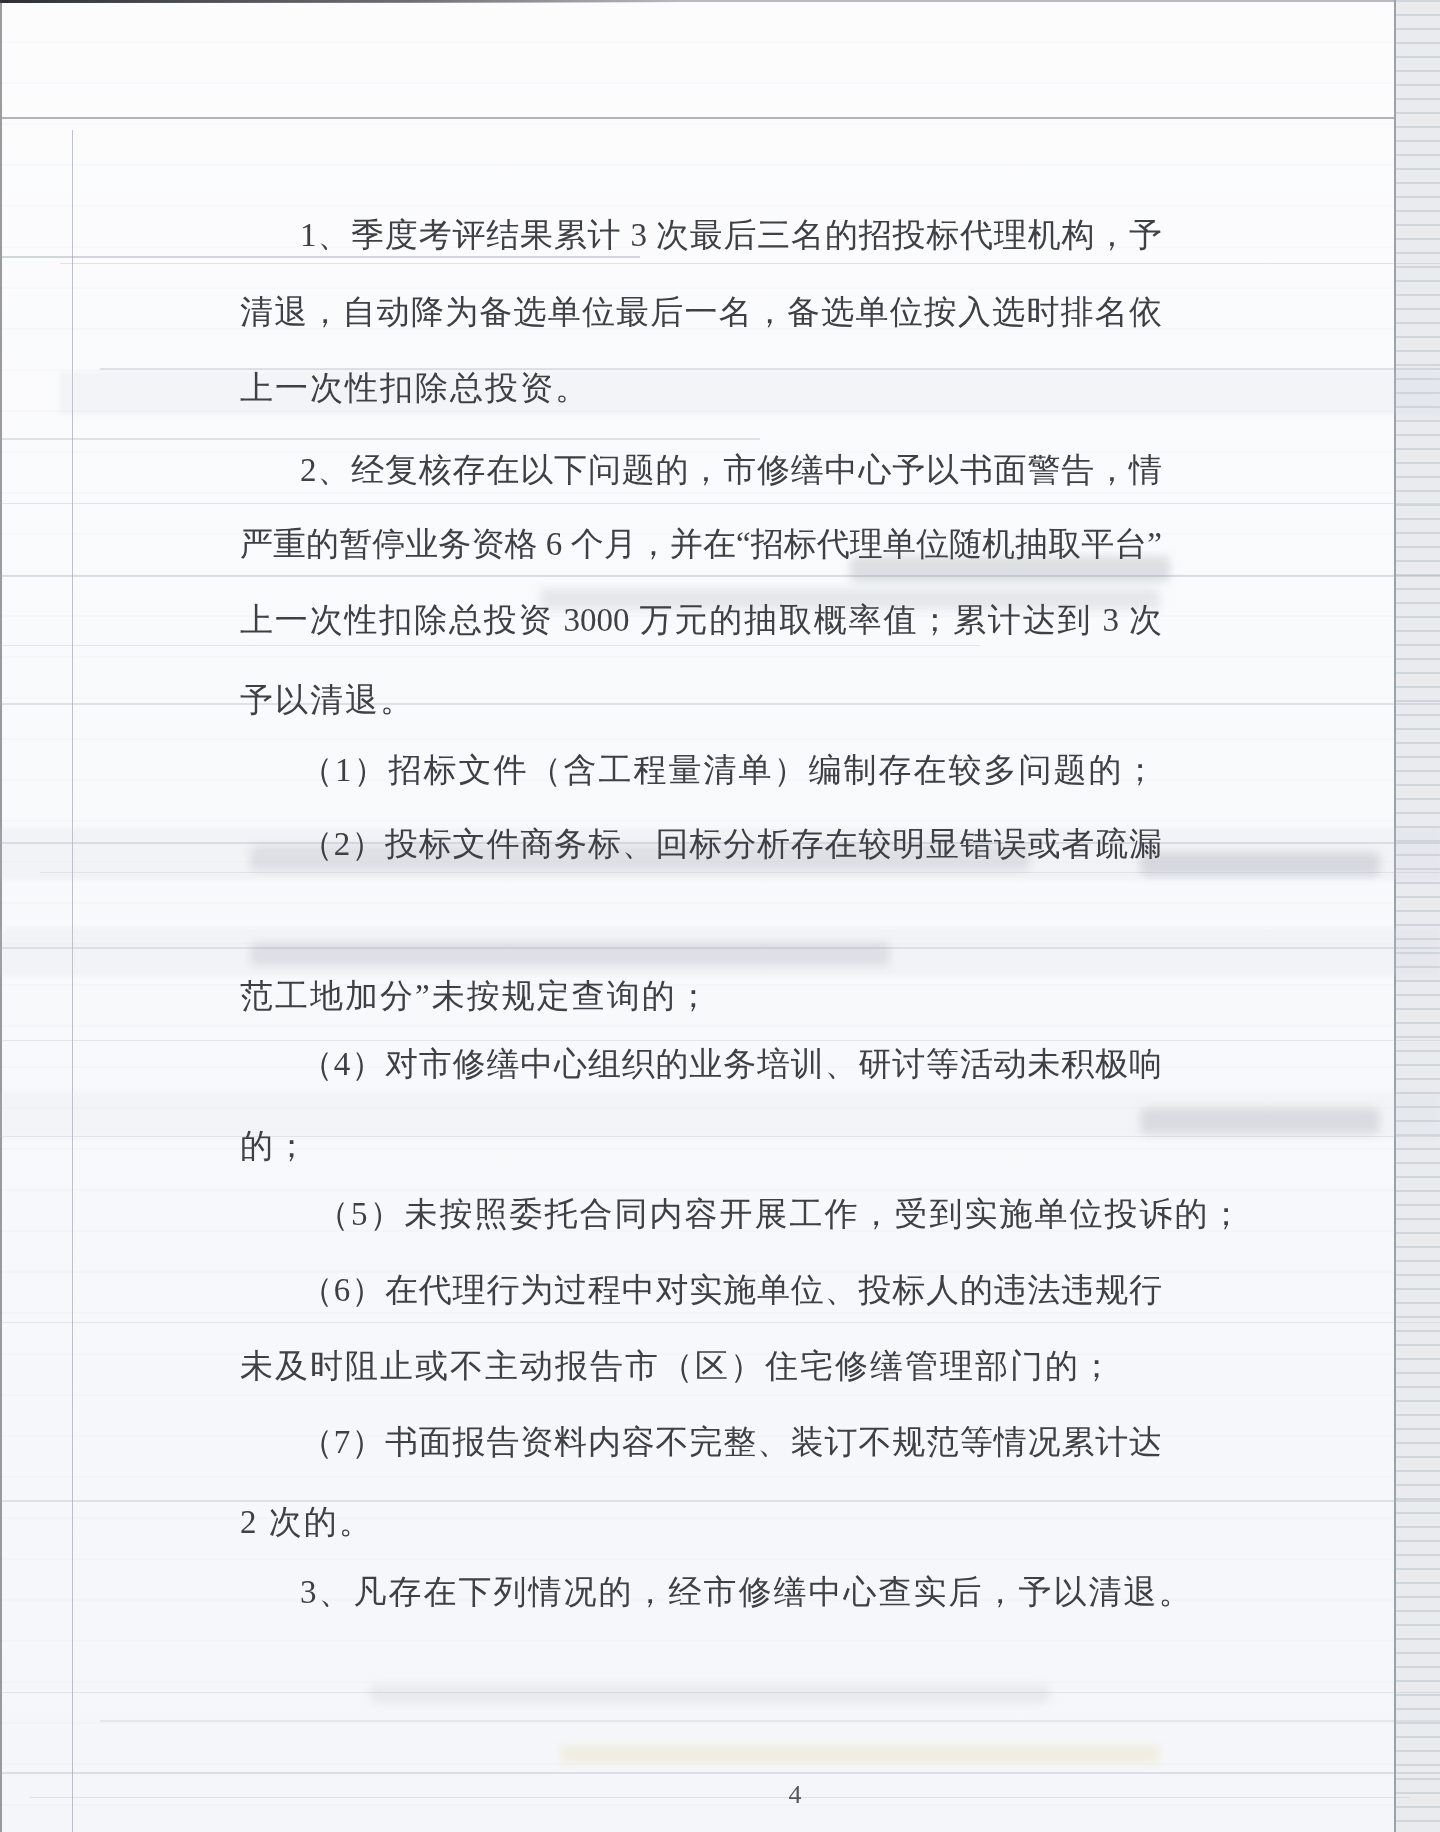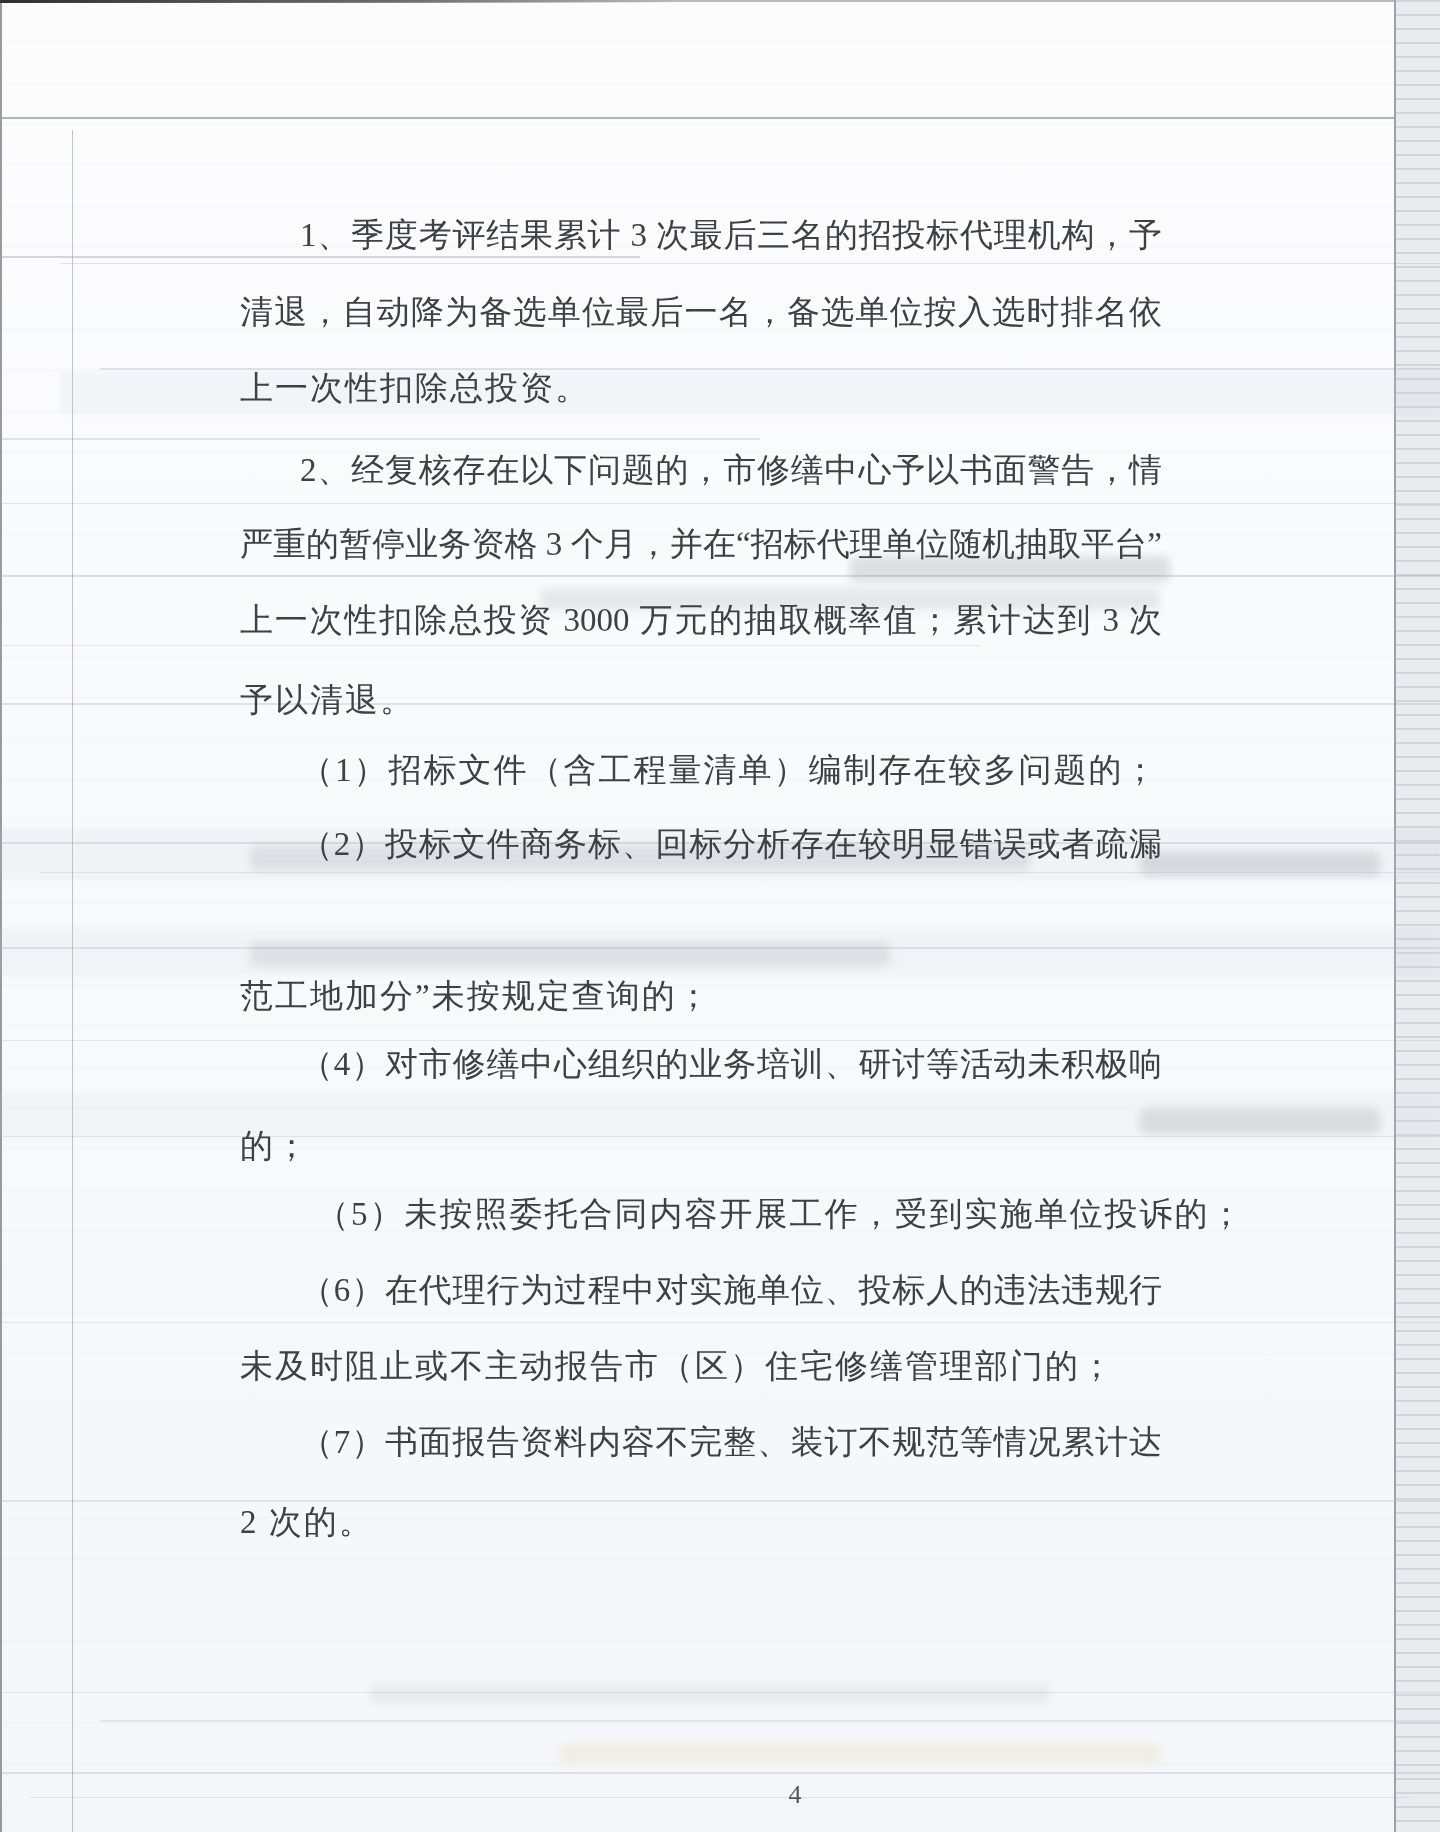--- a/index.html
+++ b/index.html
@@ -97,28 +97,29 @@
   <div class="smudge" style="top:942px;left:250px;width:640px;height:24px;background:rgba(120,126,140,0.16);"></div>
   <div class="smudge" style="top:1108px;left:1140px;width:240px;height:26px;background:rgba(120,126,140,0.20);"></div>
   <div class="smudge" style="top:1685px;left:370px;width:680px;height:18px;background:rgba(120,126,140,0.10);"></div>
   <div class="smudge" style="top:1745px;left:560px;width:600px;height:18px;background:rgba(228,218,170,0.30);"></div>
 
 
   <div class="tline fill" style="top:215px;left:300px;width:862px;">1、季度考评结果累计 3 次最后三名的招投标代理机构，予以</div>
   <div class="tline fill" style="top:292px;left:240px;width:922px;">清退，自动降为备选单位最后一名，备选单位按入选时排名依次</div>
   <div class="tline" style="top:368px;left:240px;">上一次性扣除总投资。</div>
   <div class="tline fill" style="top:450px;left:300px;width:862px;">2、经复核存在以下问题的，市修缮中心予以书面警告，情节</div>
-  <div class="tline fill" style="top:524px;left:240px;width:922px;">严重的暂停业务资格 3 个月，并在“招标代理单位随机抽取平台”</div>
+  <div class="tline fill" style="top:524px;left:240px;width:922px;">严重的暂停业务资格 6 个月，并在“招标代理单位随机抽取平台”</div>
   <div class="tline fill" style="top:600px;left:240px;width:922px;">上一次性扣除总投资 3000 万元的抽取概率值；累计达到 3 次的，</div>
   <div class="tline" style="top:680px;left:240px;">予以清退。</div>
   <div class="tline" style="top:750px;left:300px;">（1）招标文件（含工程量清单）编制存在较多问题的；</div>
   <div class="tline fill" style="top:824px;left:300px;width:862px;">（2）投标文件商务标、回标分析存在较明显错误或者疏漏的；</div>
   <div class="tline" style="top:976px;left:240px;text-align:center;">范工地加分”未按规定查询的；</div>
   <div class="tline fill" style="top:1044px;left:300px;width:862px;">（4）对市修缮中心组织的业务培训、研讨等活动未积极响应</div>
   <div class="tline" style="top:1126px;left:240px;">的；</div>
   <div class="tline" style="top:1194px;left:300px;margin-left:16px;">（5）未按照委托合同内容开展工作，受到实施单位投诉的；</div>
   <div class="tline fill" style="top:1270px;left:300px;width:862px;">（6）在代理行为过程中对实施单位、投标人的违法违规行为，</div>
   <div class="tline" style="top:1346px;left:240px;">未及时阻止或不主动报告市（区）住宅修缮管理部门的；</div>
   <div class="tline fill" style="top:1422px;left:300px;width:862px;">（7）书面报告资料内容不完整、装订不规范等情况累计达到</div>
   <div class="tline" style="top:1502px;left:240px;">2 次的。</div>
+  <div class="tline" style="top:1572px;left:300px;">3、凡存在下列情况的，经市修缮中心查实后，予以清退。</div>
 
   <div class="pageno" style="top:1780px;left:765px;">4</div>
 </div>
 
 </body></html>

